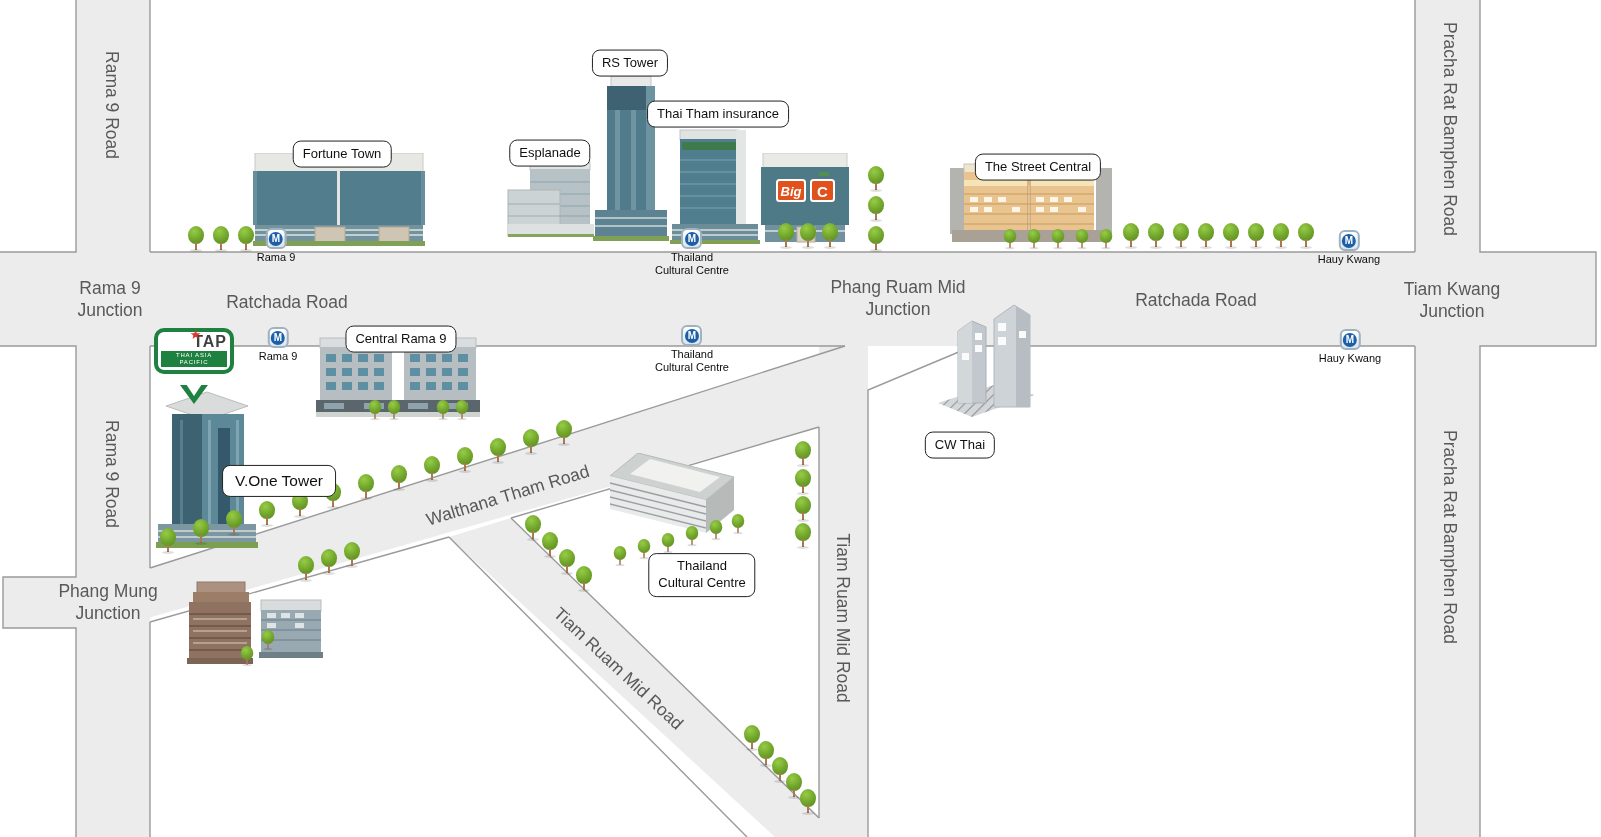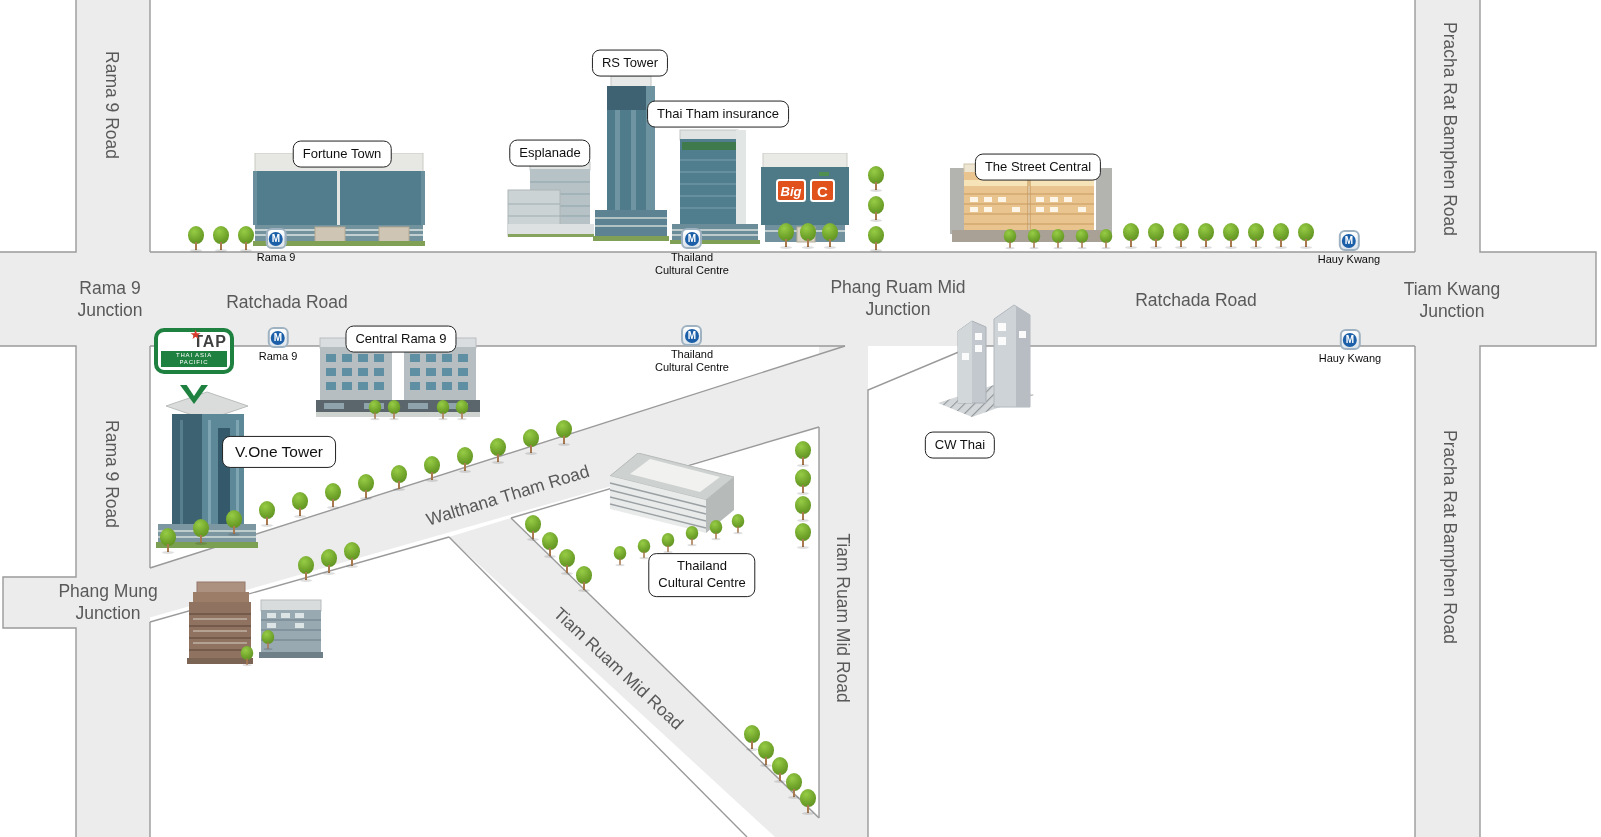--- a/index.html
+++ b/index.html
@@ -25,21 +25,21 @@
   .m-ic{width:21px;height:21px;border-radius:6px;border:2px solid #9fb2c2;
         background:linear-gradient(#ffffff,#dde5ec);display:flex;align-items:center;justify-content:center;
         box-sizing:border-box;}
   .m-ic .c{width:14px;height:14px;border-radius:50%;background:#1a5fa8;color:#fff;font-size:10px;
            font-weight:bold;display:flex;align-items:center;justify-content:center;line-height:1;}
   .m-lb{margin-top:2px;font-size:11px;color:#0c0c0c;text-align:center;line-height:1.15;white-space:nowrap;}
 
   .plabel{position:absolute;z-index:7;background:#fff;border:1.6px solid #222;border-radius:8px;
           padding:4px 9px;font-size:13px;color:#101010;text-align:center;line-height:1.3;
           white-space:nowrap;transform:translate(-50%,-50%);box-sizing:border-box;}
-  .plabel.big{font-size:15.5px;padding:5px 12px;}
+  .plabel.big{font-size:15.5px;padding:5px 12px;margin-top:29px;}
 
   #tap{position:absolute;left:154px;top:328px;width:80px;z-index:8;}
   .tap-box{background:#fff;border:4.5px solid #1f8140;border-radius:10px;padding:2px 3px 3px;position:relative;}
   .tap-word{font-size:16px;font-weight:800;color:#404040;text-align:right;line-height:1;letter-spacing:1px;position:relative;}
   .tap-star{position:absolute;left:50%;top:-5px;transform:translateX(-36%);color:#d93a2b;font-size:13px;}
   .tap-band{margin-top:1px;background:#1f8140;color:#fff;font-size:6px;letter-spacing:.14em;
             text-align:center;padding:1px 0;line-height:1.2;}
   .tap-tail-out{position:absolute;left:26px;top:57px;width:0;height:0;
             border-left:14px solid transparent;border-right:14px solid transparent;border-top:19px solid #1f8140;}
   .tap-tail-in{position:absolute;left:32px;top:56px;width:0;height:0;

